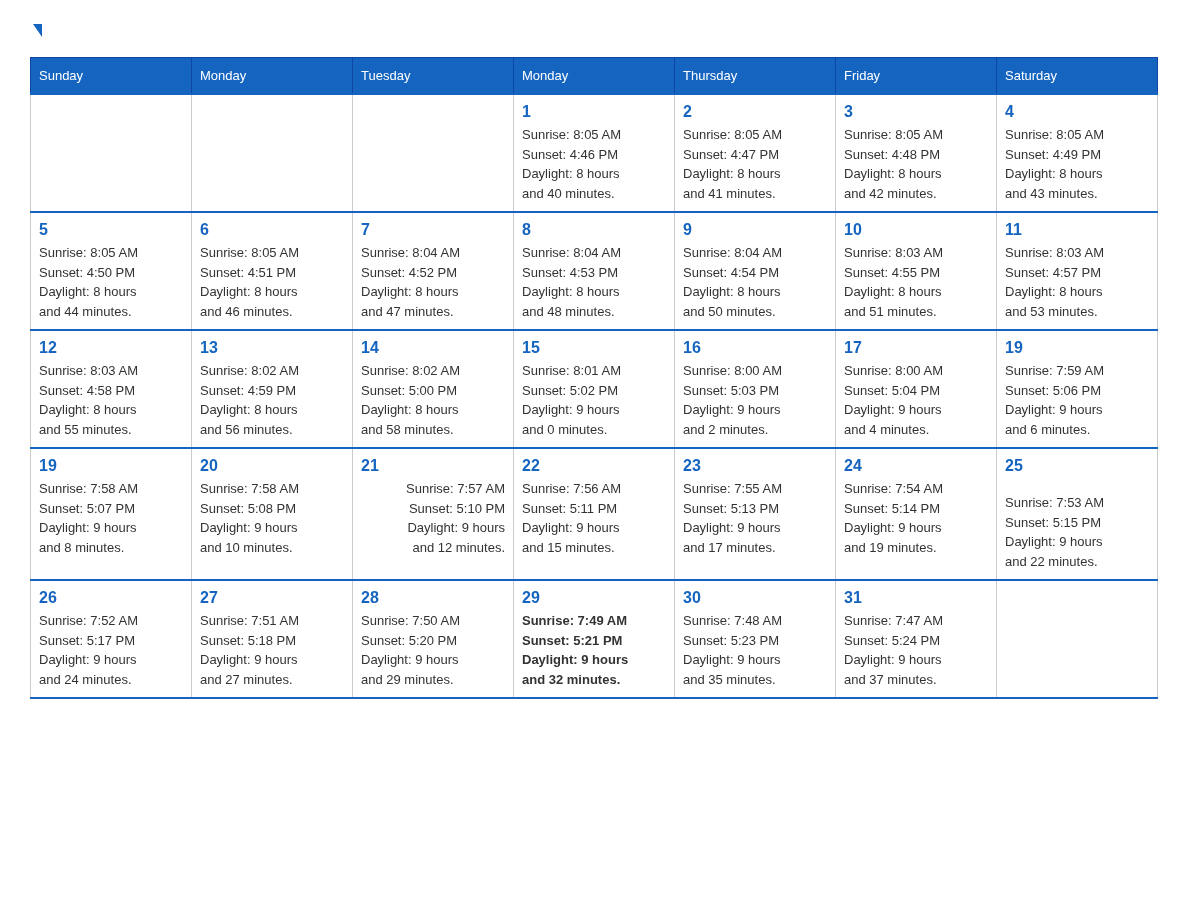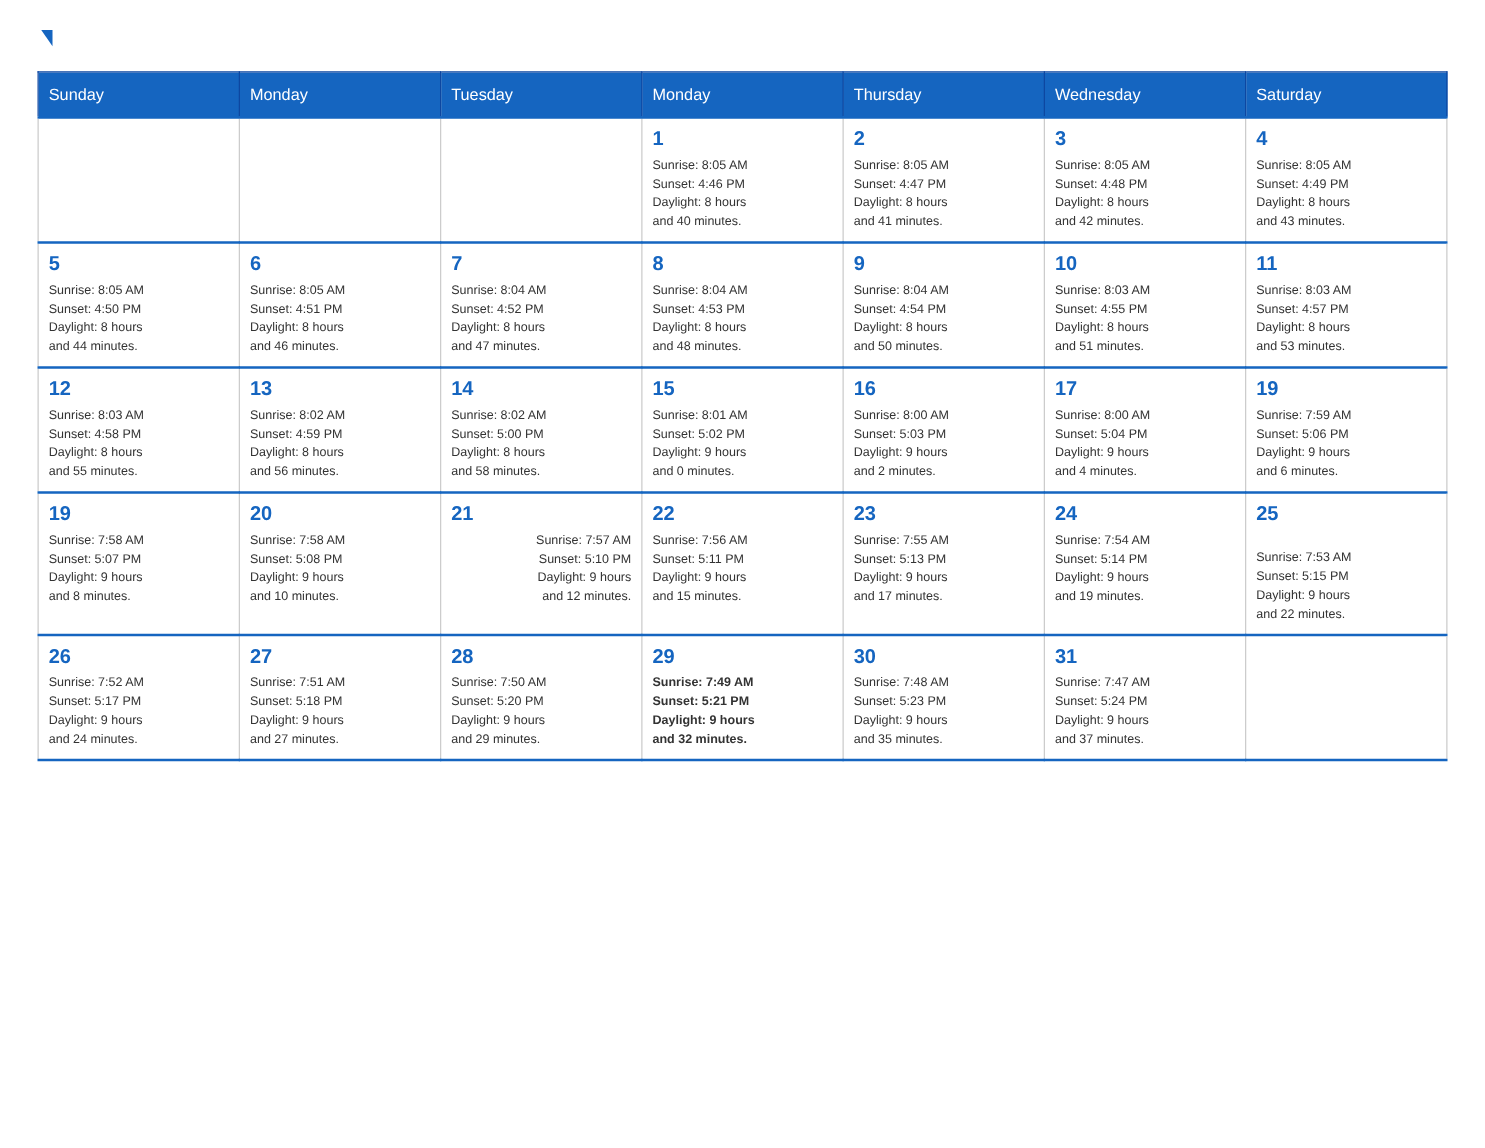--- a/index.html
+++ b/index.html
@@ -75,21 +75,21 @@
       color: #333;
     }
     .day-num {
       font-size: 16px;
       color: #1565C0;
       font-weight: bold;
       display: block;
       margin-bottom: 4px;
     }
     .day-info {
-      font-size: 10px;
+      font-size: 13px;
       line-height: 1.5;
       color: #333;
     }
     tr {
       border-bottom: 2px solid #1565C0;
     }
   </style>
 </head>
 <body>
 
@@ -110,21 +110,21 @@
 </div>
 
 <table class="calendar">
   <thead>
     <tr>
     <th>Sunday</th>
         <th>Monday</th>
         <th>Tuesday</th>
         <th>Monday</th>
         <th>Thursday</th>
-        <th>Wednesday</th>
+        <th>Friday</th>
         <th>Saturday</th>
       </tr>
   </thead>
   <tbody id="calendar-body">
   <tr>
         <td></td>
         <td></td>
         <td></td>
         <td>
           <span class="day-num">1</span>

